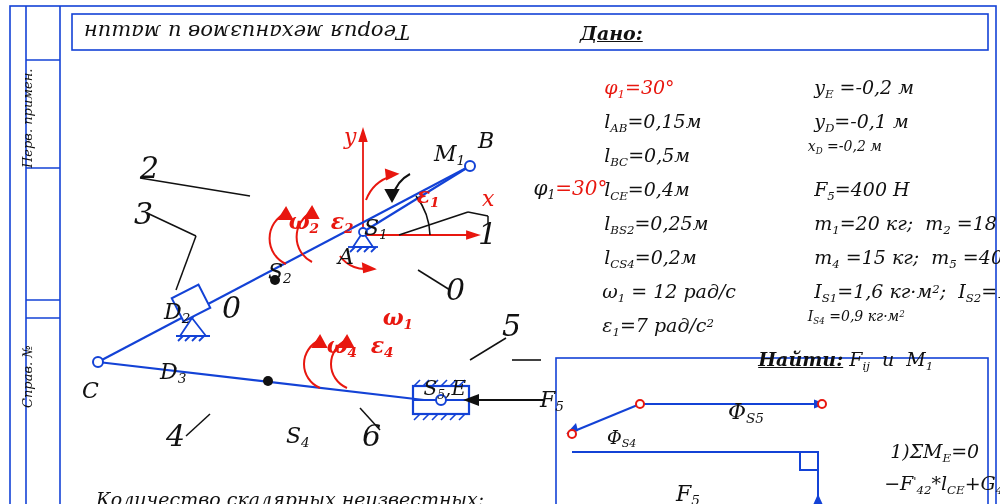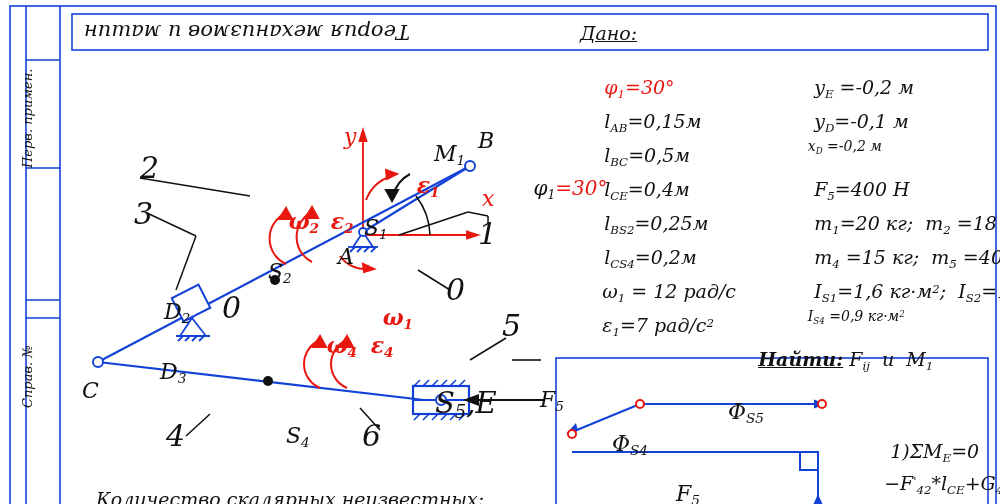--- a/index.html
+++ b/index.html
@@ -195,21 +195,21 @@
       <line x1="512" y1="360" x2="541" y2="360"></line>
     </g>
   </svg>
 
   <div class="vert-label txt serif ital blk" style="left:20px;top:168px;transform:rotate(-90deg);font-size:13px;">Перв. примен.</div>
   <div class="vert-label txt serif ital blk" style="left:20px;top:408px;transform:rotate(-90deg);font-size:13px;">Справ. №</div>
 
   <div class="txt title serif ital blk" style="left:84px;top:20px;font-size:21px;">Теория механизмов и машин</div>
 
 
-  <div class="txt serif ital blk" style="left:580px;top:22px;font-size:19px;text-decoration:underline;font-weight:normal;">Дано:</div>
+  <div class="txt serif ital blk" style="left:580px;top:22px;font-size:19px;text-decoration:underline;font-weight:bold;">Дано:</div>
 
   <div class="txt serif ital red" style="left:580px;top:54px;font-size:19px;">
     <span>φ</span><span class="sub">1</span><span>=30°</span>
   </div>
   <div class="txt serif ital blk" style="left:580px;top:88px;font-size:19px;">
     <span>l</span><span class="sub">AB</span><span>=0,15м</span>
   </div>
   <div class="txt serif ital blk" style="left:580px;top:122px;font-size:19px;">
     <span>l</span><span class="sub">BC</span><span>=0,5м</span>
   </div>
@@ -278,28 +278,28 @@
   </div>
   <div class="txt serif ital blk" style="left:258px;top:398px;font-size:22px;">
     <span>S</span><span class="sub">4</span>
   </div>
   <div class="txt serif ital blk" style="left:136px;top:274px;font-size:22px;">
     <span>D</span><span class="sub">2</span>
   </div>
   <div class="txt serif ital blk" style="left:132px;top:334px;font-size:22px;">
     <span>D</span><span class="sub">3</span>
   </div>
-  <div class="txt serif ital blk" style="left:398px;top:352px;font-size:29px;">
+  <div class="txt serif ital blk" style="left:398px;top:352px;font-size:20px;">
     <span>S</span><span class="sub">5</span><span>,E</span>
   </div>
 
   <div class="txt serif ital red" style="left:344px;top:124px;font-size:22px;">y</div>
   <div class="txt serif ital red" style="left:482px;top:186px;font-size:22px;">x</div>
 
-  <div class="txt serif ital red" style="left:386px;top:146px;font-size:22px;font-weight:bold;">
+  <div class="txt serif ital red" style="left:386px;top:156px;font-size:22px;font-weight:bold;">
     <span>ε</span><span class="sub">1</span>
   </div>
   <div class="txt serif ital red" style="left:352px;top:278px;font-size:22px;font-weight:bold;">
     <span>ω</span><span class="sub">1</span>
   </div>
   <div class="txt serif ital red" style="left:258px;top:182px;font-size:22px;font-weight:bold;">
     <span>ω</span><span class="sub">2</span>
   </div>
   <div class="txt serif ital red" style="left:300px;top:182px;font-size:22px;font-weight:bold;">
     <span>ε</span><span class="sub">2</span>
@@ -313,21 +313,21 @@
   <div class="txt serif ital blk" style="left:406px;top:116px;font-size:22px;">
     <span>M</span><span class="sub">1</span>
   </div>
   <div class="txt serif ital blk" style="left:508px;top:152px;font-size:20px;">
     <span>φ</span><span class="sub">1</span><span class="red">=30°</span>
   </div>
   <div class="txt serif ital blk" style="left:512px;top:362px;font-size:22px;">
     <span>F</span><span class="sub">5</span>
   </div>
 
-  <div class="txt serif ital blk" style="left:584px;top:406px;font-size:22px;">
+  <div class="txt serif ital blk" style="left:584px;top:406px;font-size:18px;">
     <span>Φ</span><span class="sub">S4</span>
   </div>
   <div class="txt serif ital blk" style="left:700px;top:374px;font-size:22px;">
     <span>Φ</span><span class="sub">S5</span>
   </div>
   <div class="txt serif ital blk" style="left:648px;top:456px;font-size:22px;">
     <span>F</span><span class="sub">5</span>
   </div>
 
   <div class="txt serif ital blk" style="left:866px;top:418px;font-size:19px;">

